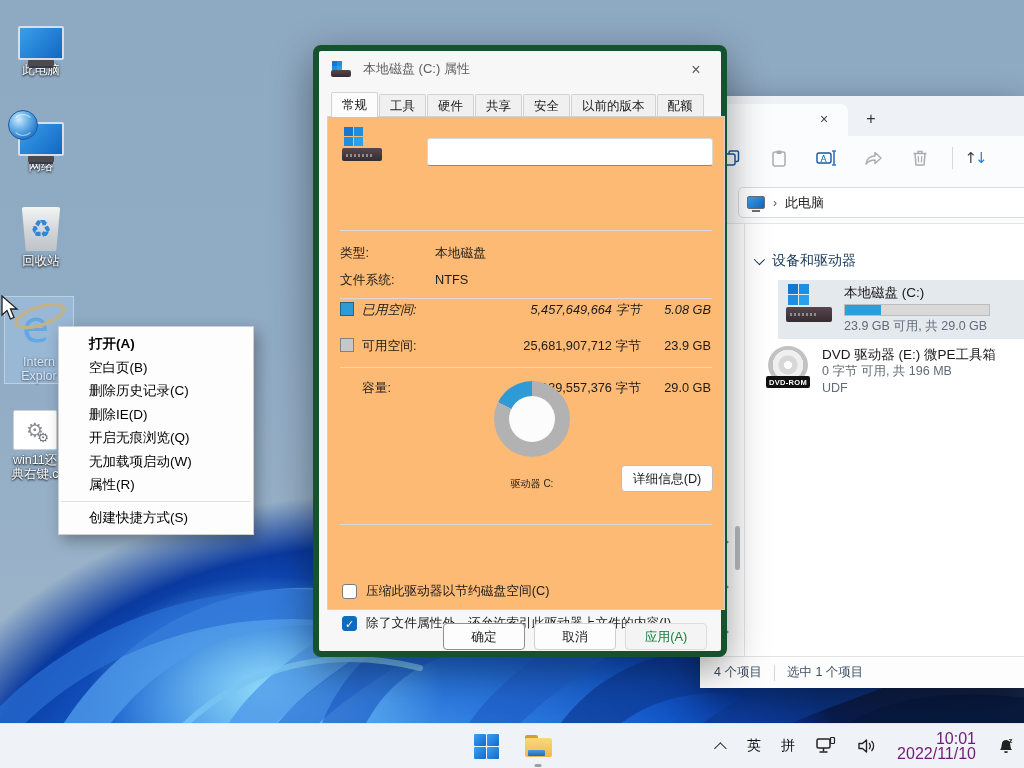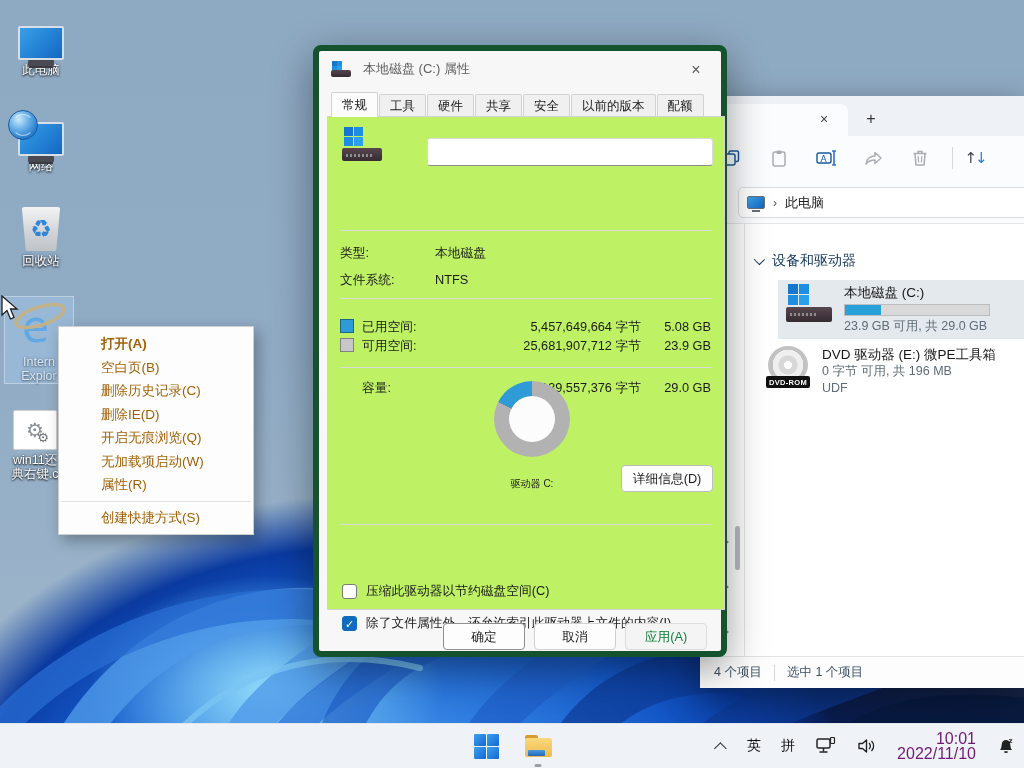--- a/index.html
+++ b/index.html
@@ -37,21 +37,21 @@
     clip-path:polygon(2% 0, 98% 0, 88% 100%, 12% 100%); display:flex; align-items:center; justify-content:center; }
   .bin .rec { font-family:"DejaVu Sans",sans-serif; font-size:24px; color:#2f86d6; line-height:1; }
   .gearfile { width:44px; height:40px; background:#fff; border:1px solid #d0d0d0; border-radius:2px;
     display:flex; align-items:center; justify-content:center; position:relative; }
   .gearfile .g1 { font-family:"DejaVu Sans",sans-serif; color:#8a8f96; font-size:20px; }
   .gearfile .g2 { font-family:"DejaVu Sans",sans-serif; color:#6d7279; font-size:13px; position:absolute; right:7px; bottom:4px; }
 
   
   .ctxmenu { position:absolute; left:58px; top:326px; width:196px; background:#fdfdfd;
     border:1px solid #cfcfcf; box-shadow:4px 6px 14px rgba(0,0,0,.3); padding:5px 0; z-index:40; }
-  .ctxmenu .mi { height:23.5px; line-height:23.5px; padding-left:42px; font-size:13.5px; color:#a16207; cursor:default; }
+  .ctxmenu .mi { height:23.5px; line-height:23.5px; padding-left:30px; font-size:13.5px; color:#000000; cursor:default; }
   .ctxmenu .mi.bold { font-weight:bold; }
   .ctxmenu .msep { border-top:1px solid #e2e2e2; margin:4px 2px; }
 
   
   .explorer { position:absolute; left:700px; top:96px; width:324px; height:592px;
     background:#fff; border-radius:8px 0 0 0; box-shadow:0 10px 34px rgba(0,0,0,.38); z-index:10; }
   .ex-top { position:absolute; left:0; top:0; right:0; height:40px; background:#eef1f6; border-radius:8px 0 0 0; }
   .ex-tab { position:absolute; left:4px; top:8px; width:144px; height:32px; background:#fbfcfe;
     border-radius:8px 8px 0 0; }
   .ex-tab .tclose { position:absolute; right:14px; top:6px; width:20px; height:20px; text-align:center;
@@ -112,21 +112,21 @@
   .dlg-close { position:absolute; right:14px; top:8px; width:22px; height:22px; text-align:center; line-height:21px;
     font-size:16px; color:#5a5a5a; }
   .sm-drv { width:20px; height:16px; position:relative; margin-left:12px; flex:none; }
   .sm-drv .winflag { width:10px; height:10px; grid-template-columns:4.5px 4.5px; grid-template-rows:4.5px 4.5px; gap:.5px; left:1px; }
   .sm-drv .drv-body { width:20px; height:7px; bottom:0; }
   .sm-drv .drv-body:after { display:none; }
   .tabs { position:absolute; left:12px; top:43px; display:flex; }
   .tab { height:23px; line-height:22px; padding:0 10px; font-size:12.5px; color:#1a1a1a;
     border:1px solid #d2d2d2; border-bottom:none; background:#f0f0f0; margin-right:1px; border-radius:2px 2px 0 0; }
   .tab.active { background:#fcfcfc; height:25px; margin-top:-2px; line-height:25px; position:relative; z-index:2; }
-  .tab-page { position:absolute; left:8px; top:65px; width:398px; height:494px; background:#bef264;
+  .tab-page { position:absolute; left:8px; top:65px; width:398px; height:494px; background:#fdba74;
     border:1px solid #d2d2d2; }
   
   .big-drv { position:absolute; left:14px; top:10px; width:40px; height:36px; }
   .big-drv .winflag { width:19px; height:19px; grid-template-columns:9px 9px; grid-template-rows:9px 9px; gap:1px; }
   .big-drv .drv-body { width:40px; height:13px; }
   .vol-input { position:absolute; left:99px; top:21px; width:286px; height:28px; background:#fff;
     border:1px solid #d9d9d9; border-bottom:1.5px solid #8a8a8a; border-radius:3px; font-size:13px; padding:0 6px; }
   .hsep { position:absolute; left:12px; right:12px; border-top:1px solid #dadada; }
   .frow { position:absolute; left:12px; right:13px; height:16px; font-size:12.75px; }
   .frow .lab { position:absolute; left:0; }
@@ -382,21 +382,21 @@
     <div class="frow" style="top:128px;">
       <span class="lab">类型:</span>
       <span class="lab2">本地磁盘</span>
     </div>
     <div class="frow" style="top:155px;">
       <span class="lab">文件系统:</span>
       <span class="lab2">NTFS</span>
     </div>
     <div class="hsep" style="top:181px;"></div>
 
-    <div class="frow" style="top:202px;">
+    <div class="frow" style="top:185px;font-style:italic;">
       <span class="sq" style="background:#2E9BD6;"></span>
       <span class="slab">已用空间:</span>
       <span class="bytes">5,457,649,664 字节</span>
       <span class="gb">5.08 GB</span>
     </div>
     <div class="frow" style="top:221px;">
       <span class="sq" style="background:#C7C7C7;"></span>
       <span class="slab">可用空间:</span>
       <span class="bytes">25,681,907,712 字节</span>
       <span class="gb">23.9 GB</span>

